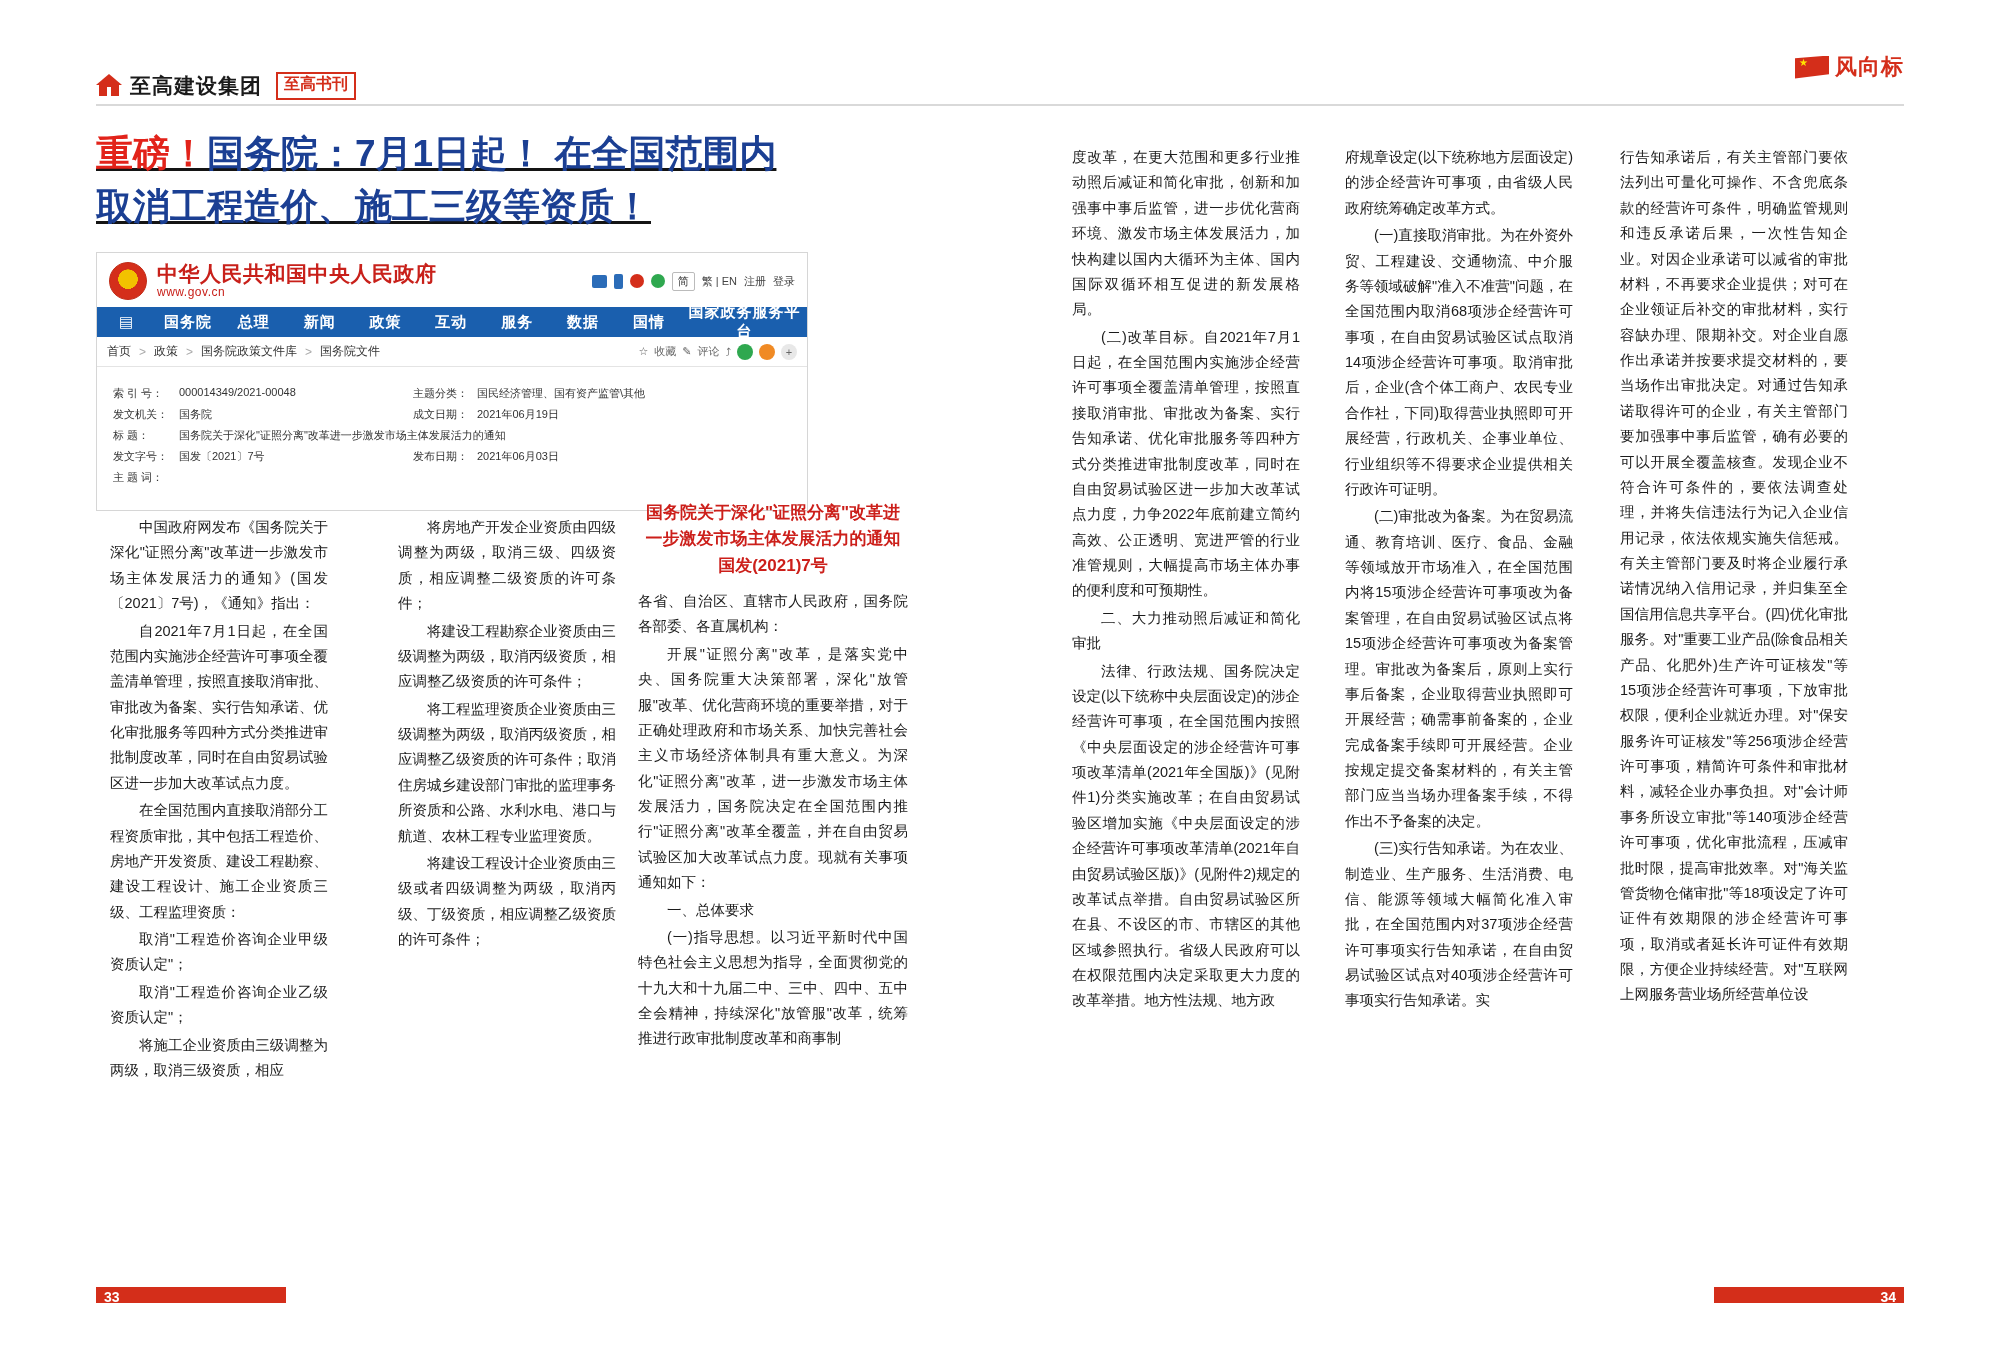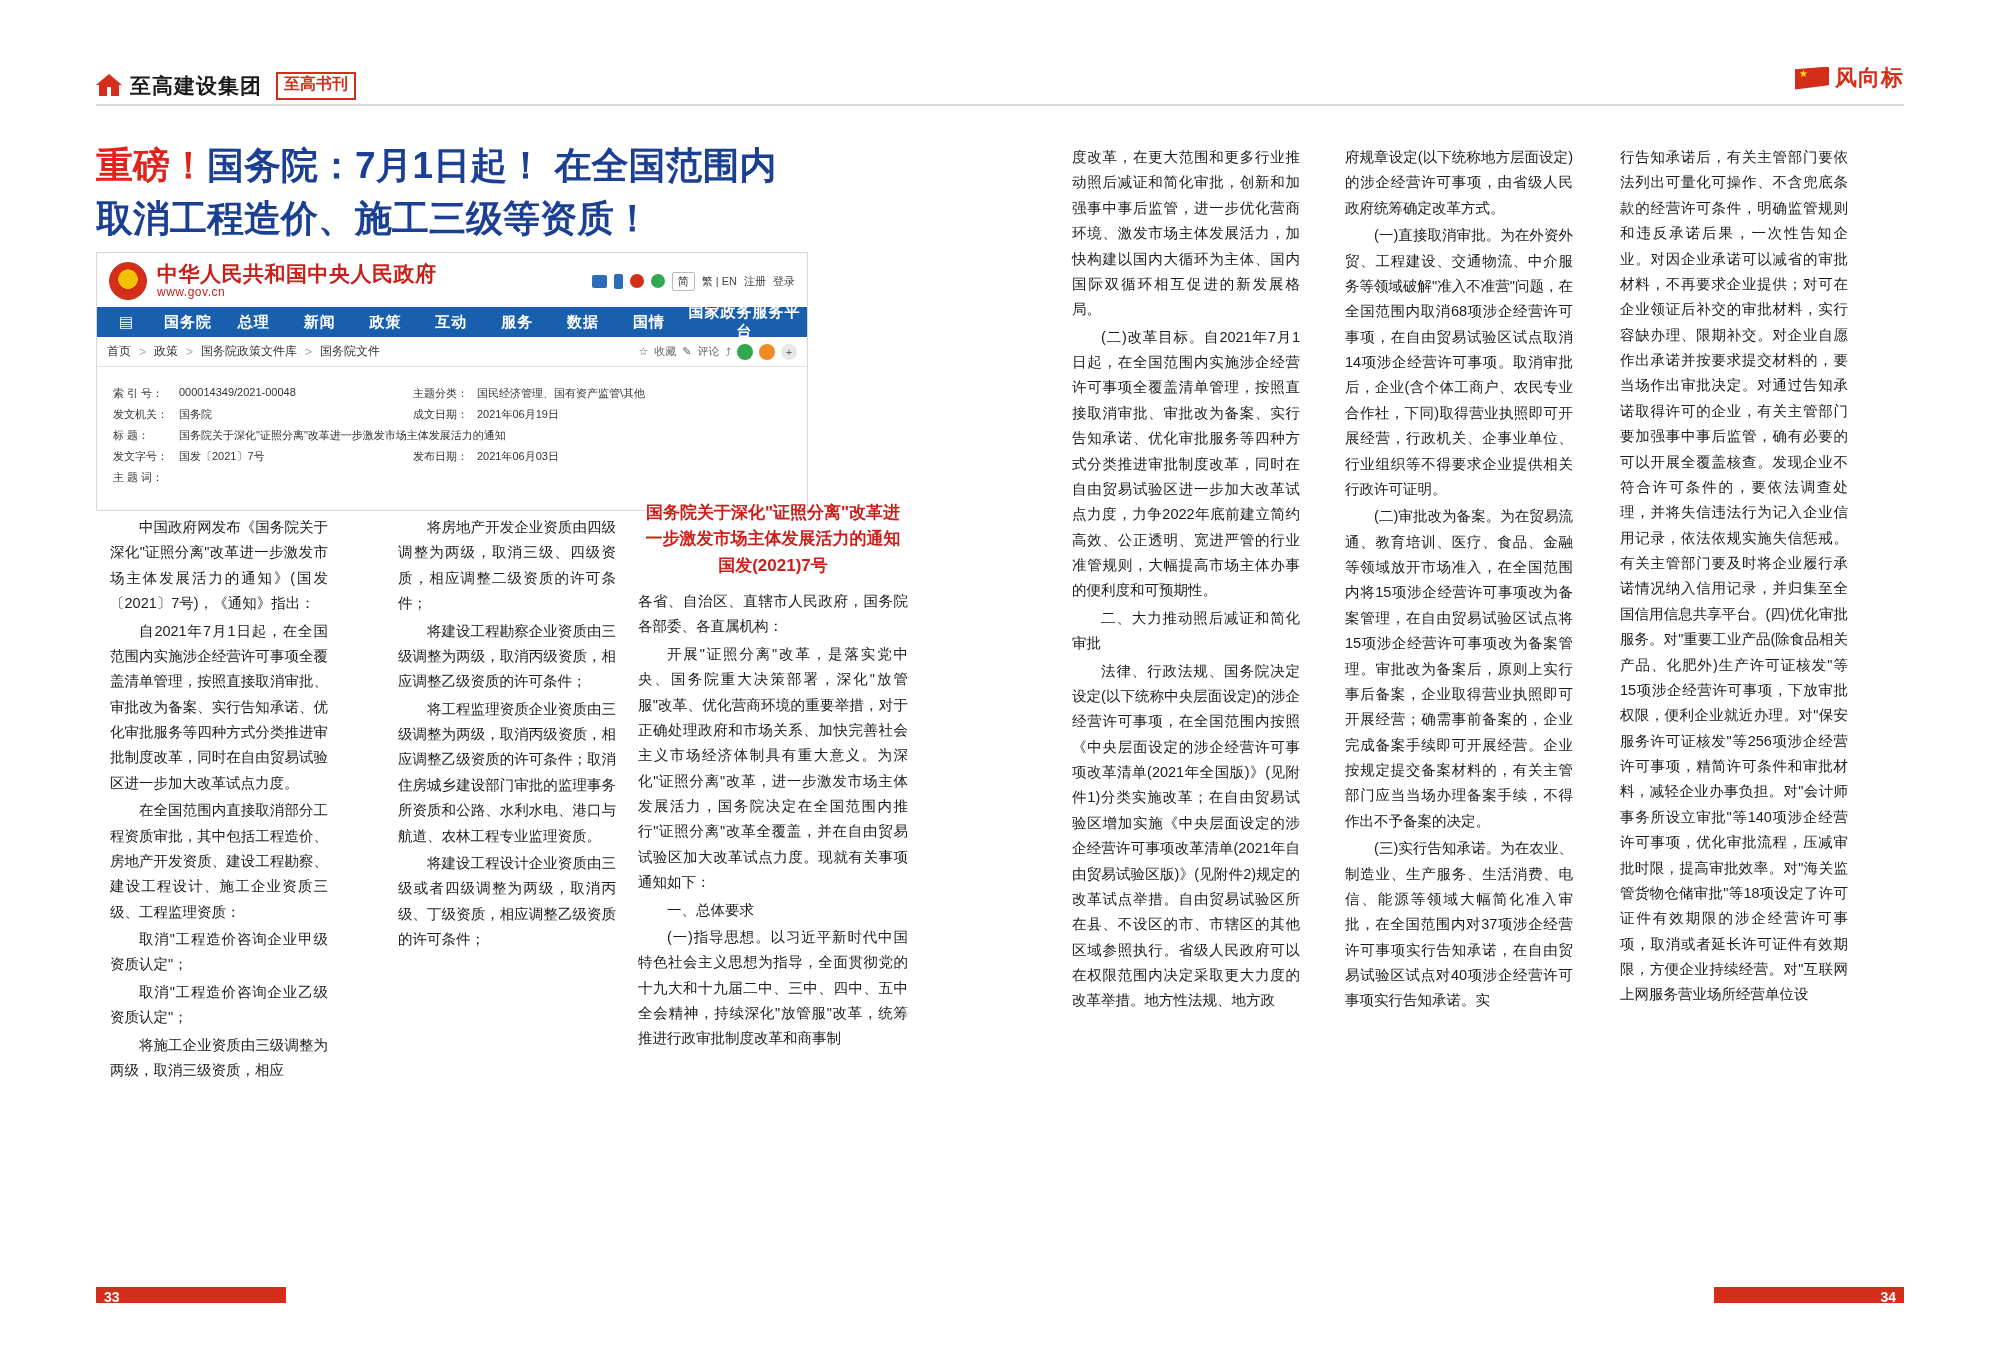--- a/index.html
+++ b/index.html
@@ -74,21 +74,21 @@
     position: absolute;
     top: 104px;
     left: 96px;
     width: 1808px;
     height: 2px;
     background: #d9d9d9;
   }
 
   .flag-badge {
     position: absolute;
-    top: 63px;
+    top: 52px;
     right: 96px;
     display: flex;
     align-items: center;
     gap: 6px;
     margin-left: 36px;
   }
   .flag-badge .flag {
     width: 34px;
     height: 23px;
     background: #d42e1a;
@@ -105,27 +105,28 @@
   .flag-badge .label {
     color: #d42e1a;
     font-size: 22px;
     font-weight: bold;
     letter-spacing: 1px;
   }
 
   
   .headline {
     position: absolute;
-    top: 140px;
+    top: 128px;
     left: 96px;
     width: 790px;
     font-size: 37px;
     font-weight: bold;
     line-height: 1.42;
     letter-spacing: 0px;
+    text-decoration: underline;
   }
   .headline .red { color: #e2231a; }
   .headline .blue { color: #1b3f93; }
 
   
   .gov-shot {
     position: absolute;
     top: 252px;
     left: 96px;
     width: 712px;

